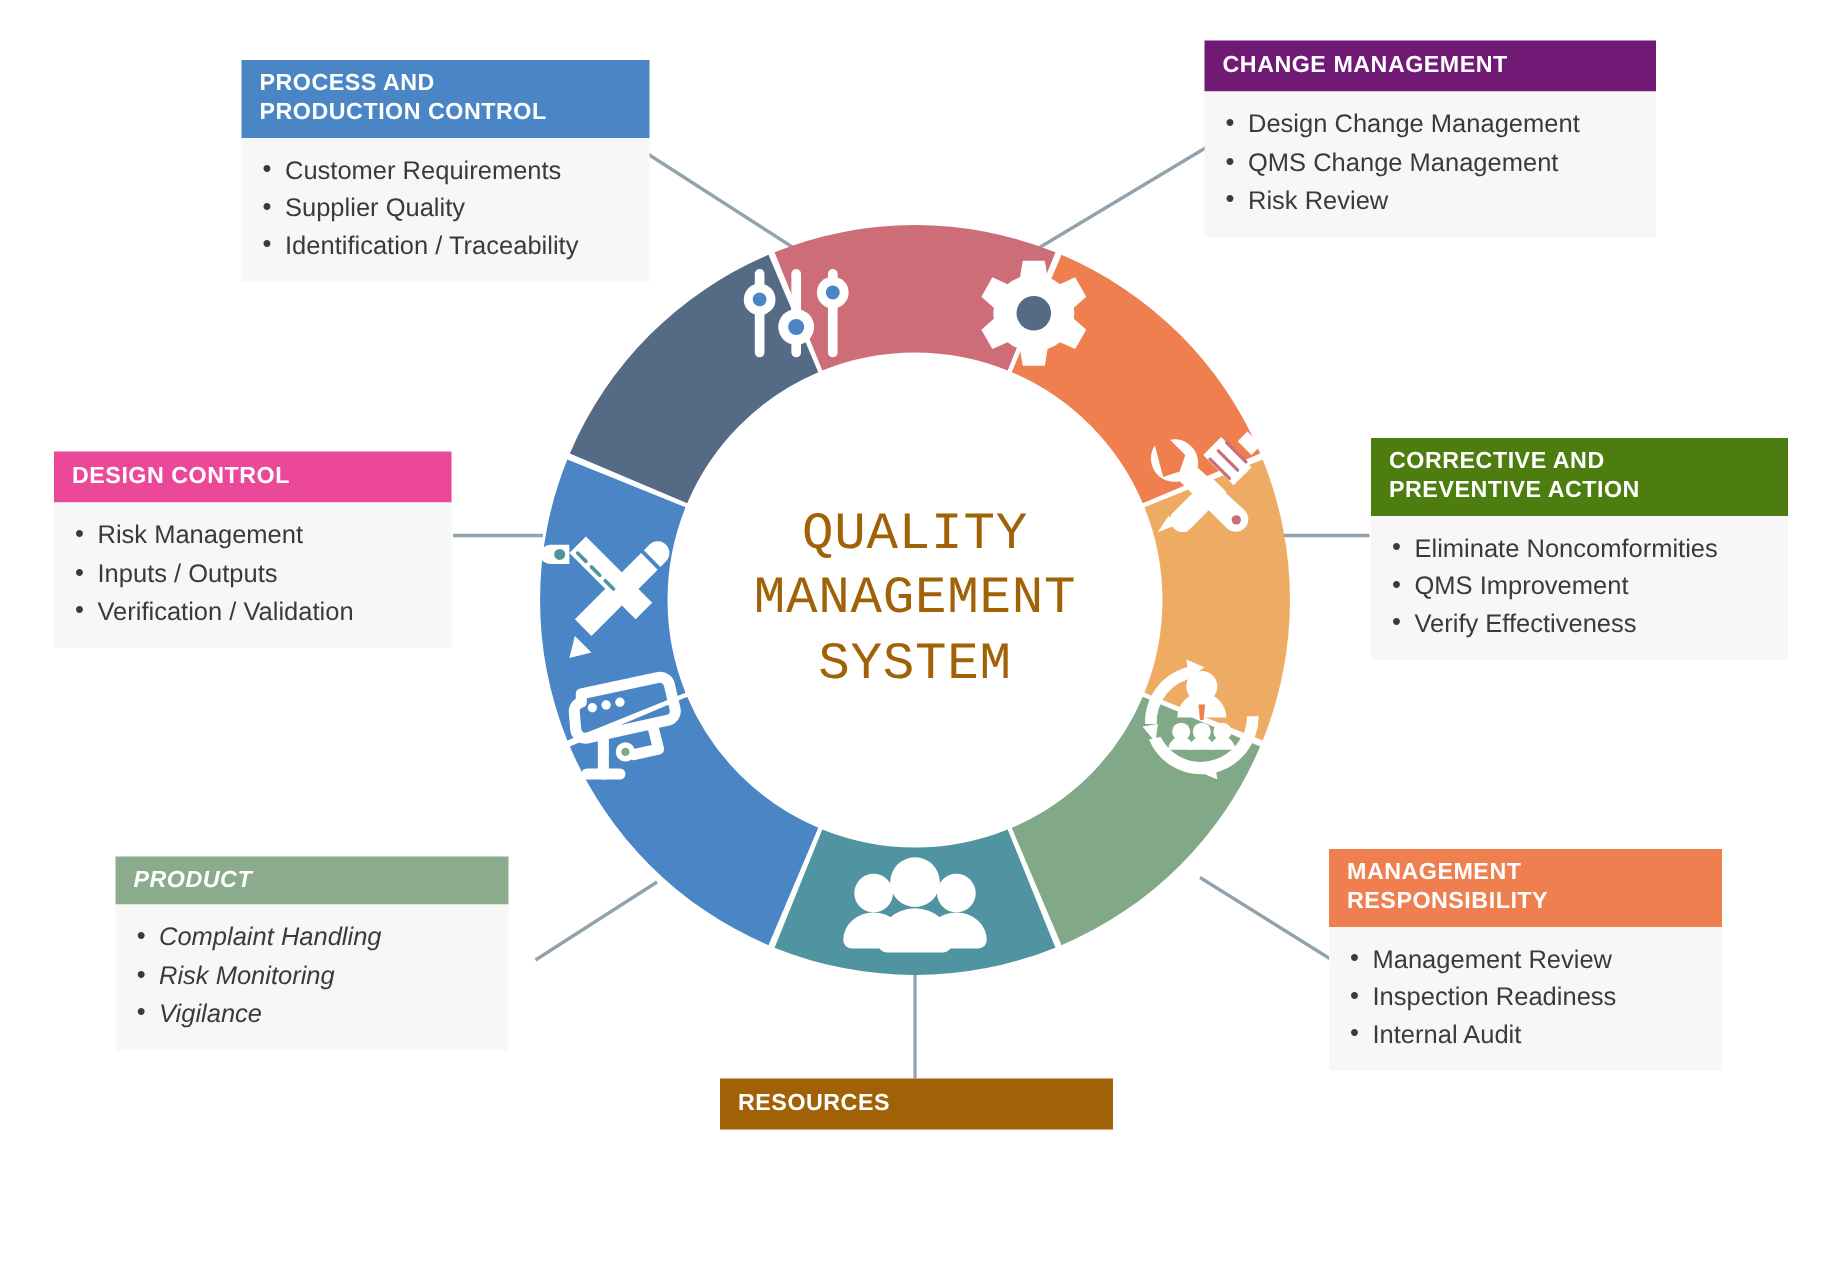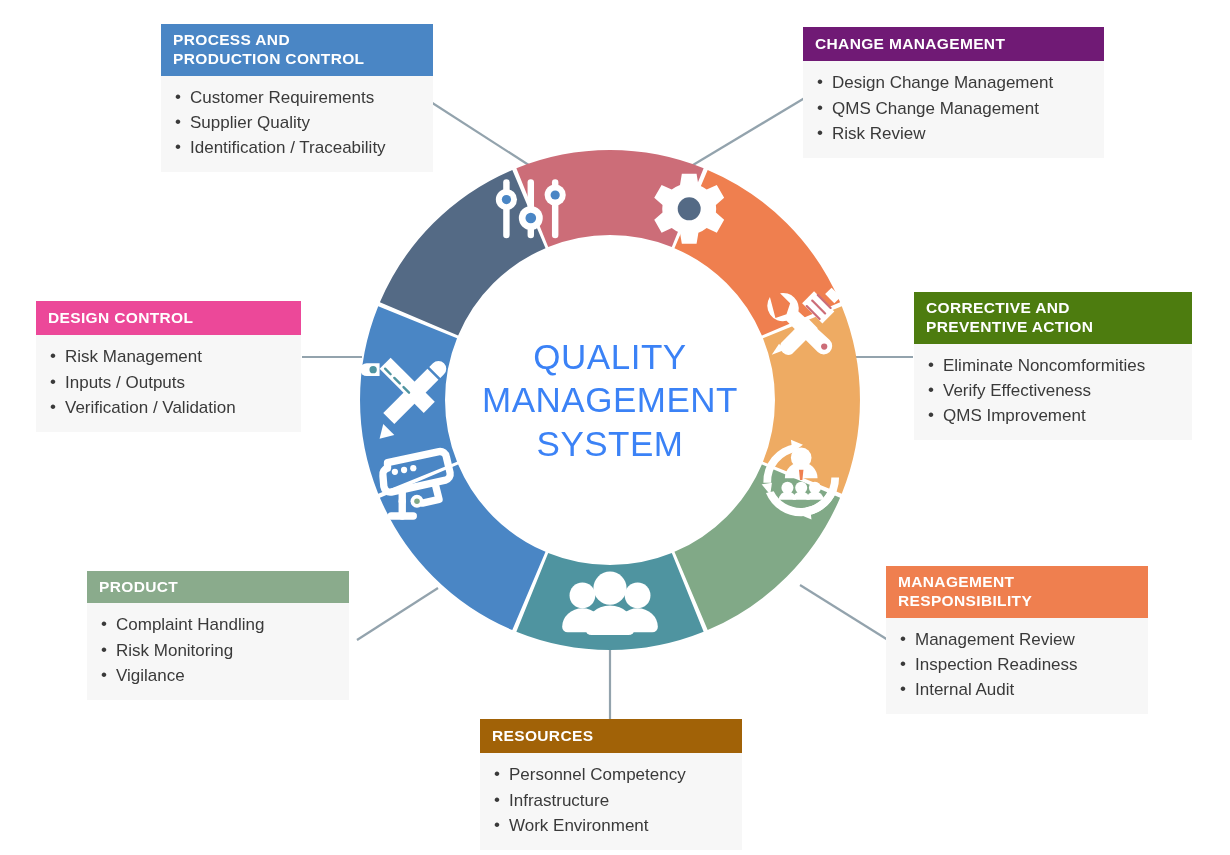--- a/index.html
+++ b/index.html
@@ -20,26 +20,27 @@
   #wheel svg{display:block;}
 
   .center-text{
     position:absolute;
     left:355px;top:145px;width:510px;height:510px;
     display:flex;flex-direction:column;
     align-items:center;justify-content:center;
     pointer-events:none;
   }
   .center-text div{
-    color:#3b82f6;
+    color:#a16207;
     font-size:35px;
     font-weight:400;
     letter-spacing:.5px;
     line-height:1.24;
     text-align:left;
+    font-family:Liberation Mono, monospace;
   }
 
   
   .card{position:absolute;}
   .card .hdr{
     color:#ffffff;
     font-size:15.5px;
     font-weight:bold;
     letter-spacing:.35px;
     line-height:1.25;
@@ -64,26 +65,26 @@
   }
   .card ul li:before{
     content:"•";
     position:absolute;
     left:0;top:-1px;
     font-size:17px;
     color:#3a3a3a;
   }
 
   
-  #card-ppc      {left:161px; top:24px;  width:272px;}
+  #card-ppc      {left:161px; top:40px;  width:272px;}
   #card-change   {left:803px; top:27px;  width:301px;}
   #card-capa     {left:914px; top:292px; width:278px;}
   #card-mgmt     {left:886px; top:566px; width:262px;}
   #card-resources{left:480px; top:719px; width:262px;}
-  #card-prodsurv {left:87px;  top:571px; width:262px;}
+  #card-prodsurv {left:77px;  top:571px; width:262px;font-style:italic;}
   #card-design   {left:36px;  top:301px; width:265px;}
 </style>
 </head>
 <body>
 
 <div id="stage">
 
   <svg id="connectors" viewBox="0 0 1230 855">
     <g stroke="#93a3ad" stroke-width="2.2" fill="none">
       <line x1="420" y1="95" x2="538" y2="171"></line>
@@ -277,46 +278,41 @@
     </ul>
   </div>
 
   <div class="card" id="card-capa">
     <div class="hdr two" style="background:#4d7c0f">
       <div>CORRECTIVE AND</div>
       <div>PREVENTIVE ACTION</div>
     </div>
     <ul>
       <li>Eliminate Noncomformities</li>
+      <li>QMS Improvement</li>
       <li>Verify Effectiveness</li>
-      <li>QMS Improvement</li>
     </ul>
   </div>
 
   <div class="card" id="card-mgmt">
     <div class="hdr two" style="background:#ef7f4f">
       <div>MANAGEMENT</div>
       <div>RESPONSIBILITY</div>
     </div>
     <ul>
       <li>Management Review</li>
       <li>Inspection Readiness</li>
       <li>Internal Audit</li>
     </ul>
   </div>
 
   <div class="card" id="card-resources">
     <div class="hdr" style="background:#a16207">
       <div>RESOURCES</div>
     </div>
-    <ul>
-      <li>Personnel Competency</li>
-      <li>Infrastructure</li>
-      <li>Work Environment</li>
-    </ul>
   </div>
 
   <div class="card" id="card-prodsurv">
     <div class="hdr two" style="background:#8aab8c">
       <div>PRODUCT</div>
     </div>
     <ul>
       <li>Complaint Handling</li>
       <li>Risk Monitoring</li>
       <li>Vigilance</li>

